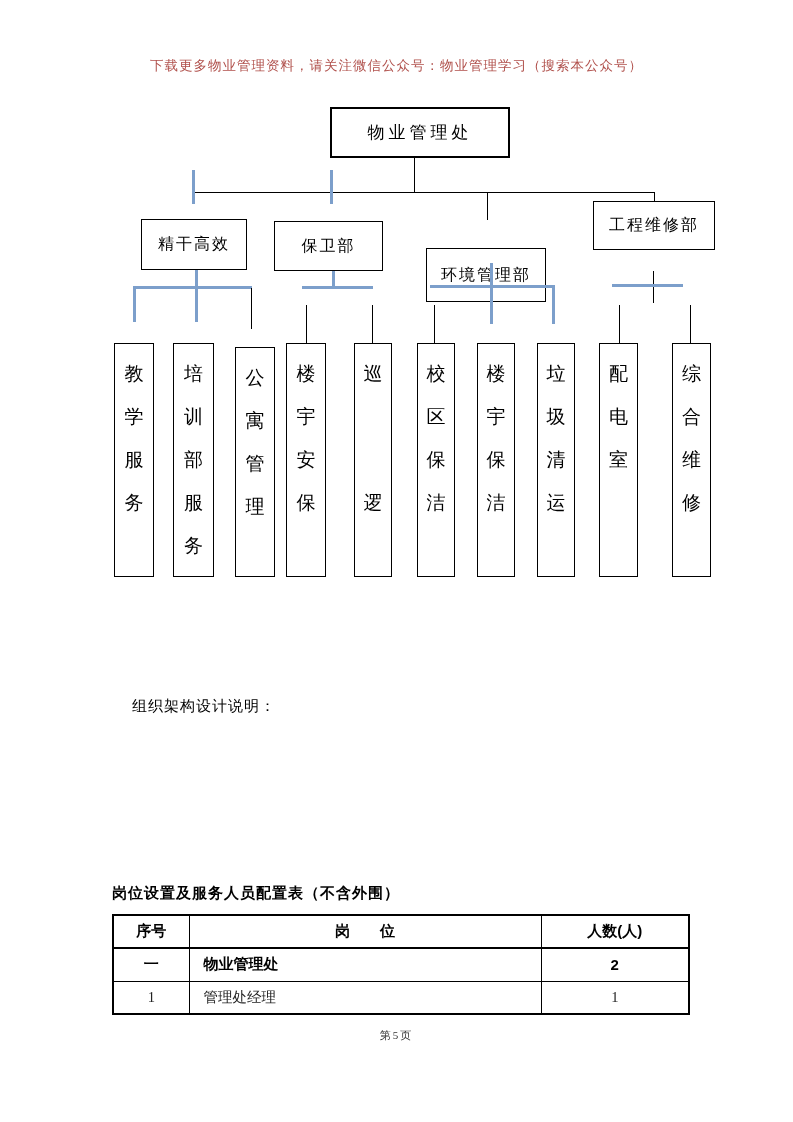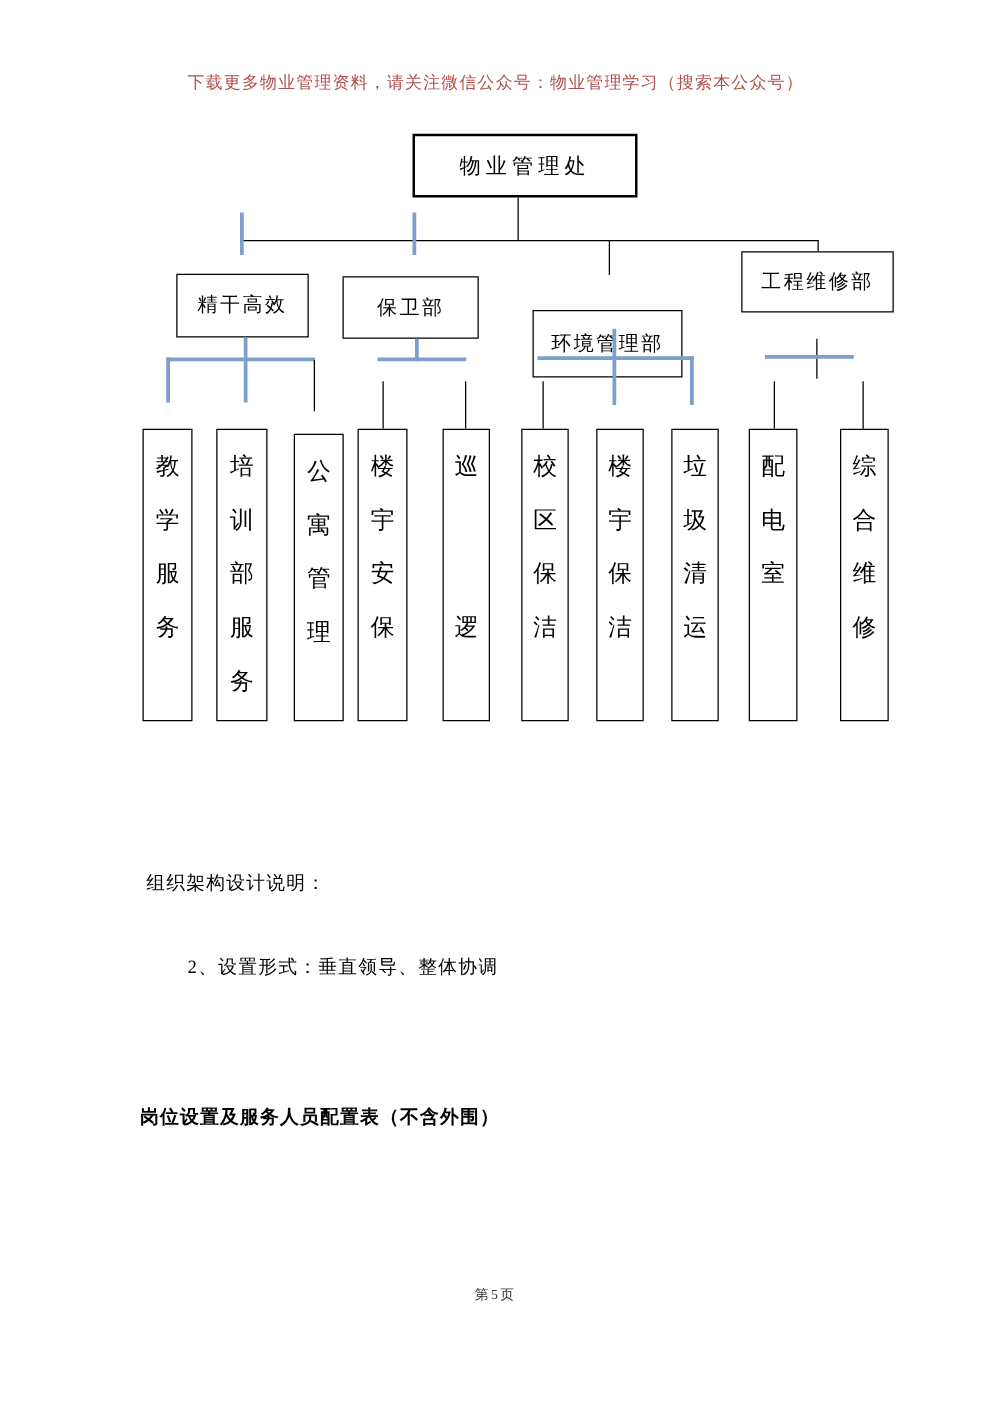--- a/index.html
+++ b/index.html
@@ -182,21 +182,44 @@
       <div class="vchar">电</div>
       <div class="vchar">室</div>
     </div>
   <div class="vbox" style="left:672px;top:343px;width:39px;height:234px;">
       <div class="vchar">综</div>
       <div class="vchar">合</div>
       <div class="vchar">维</div>
       <div class="vchar">修</div>
     </div>
 
-  <div class="note-head" style="left:117px;top:697px;">组织架构设计说明：</div>
-  <div class="note-item" style="left:150px;top:764px;">2、设置形式：垂直领导、整体协调</div>
+  <div class="note-head" style="left:132px;top:697px;">组织架构设计说明：</div>
 
   <div class="tbl-title">岗位设置及服务人员配置表（不含外围）</div>
 
+  <table class="staff">
+    <colgroup>
+        <col style="width:76px">
+        <col style="width:352px">
+        <col style="width:148px">
+      </colgroup>
+    <tbody>
+        <tr class="hdr">
+      <td class="c-center b">序号</td>
+      <td class="c-center b">岗　　位</td>
+      <td class="c-center b">人数(人)</td>
+    </tr>
+    <tr>
+      <td class="c-center b">一</td>
+      <td class="c-left b">物业管理处</td>
+      <td class="c-center b">2</td>
+    </tr>
+    <tr>
+      <td class="c-center n">1</td>
+      <td class="c-left n">管理处经理</td>
+      <td class="c-center n">1</td>
+    </tr>
+  </tbody>
+    </table>
 
   <div class="footer">第5页</div>
 
 </div>
 
 </body></html>

